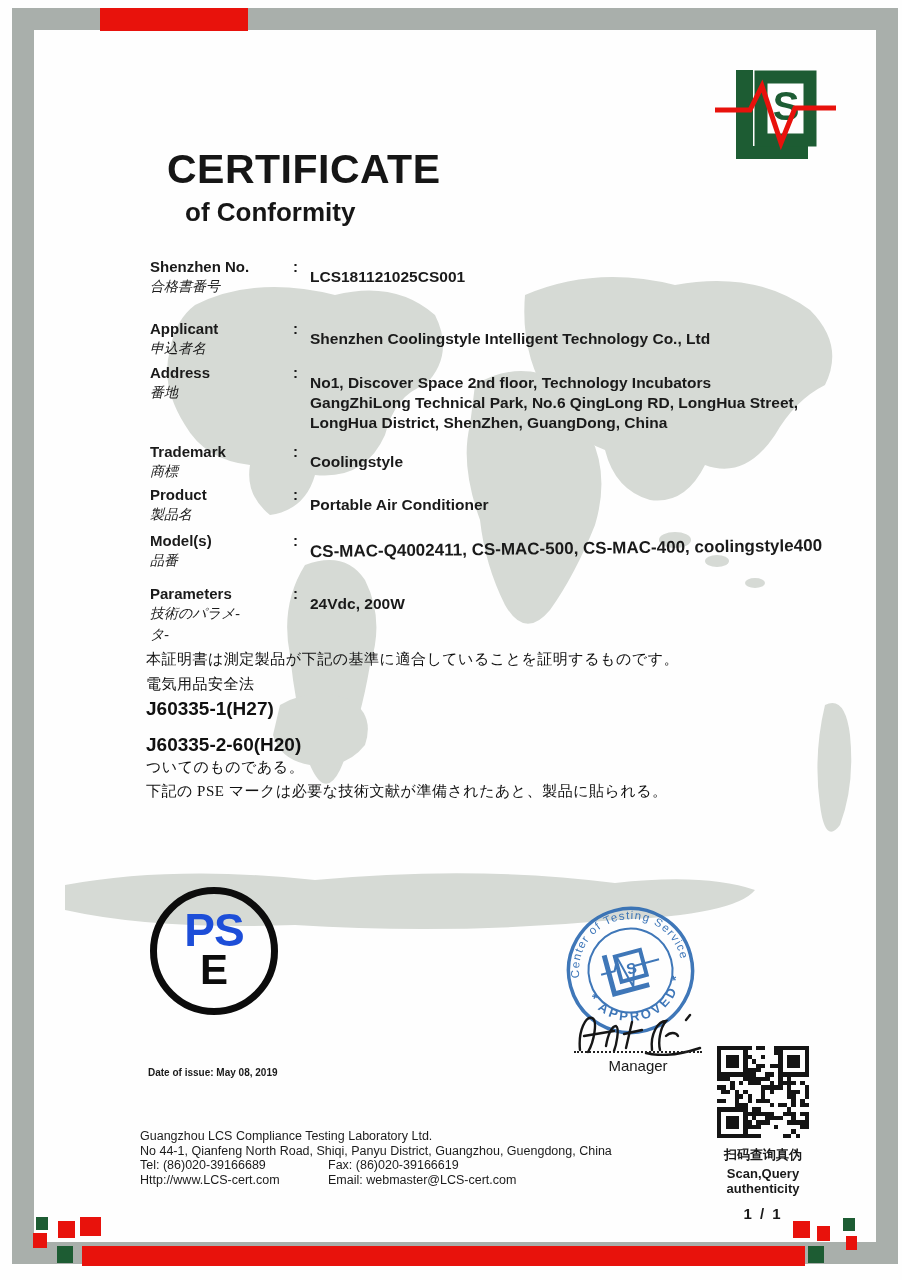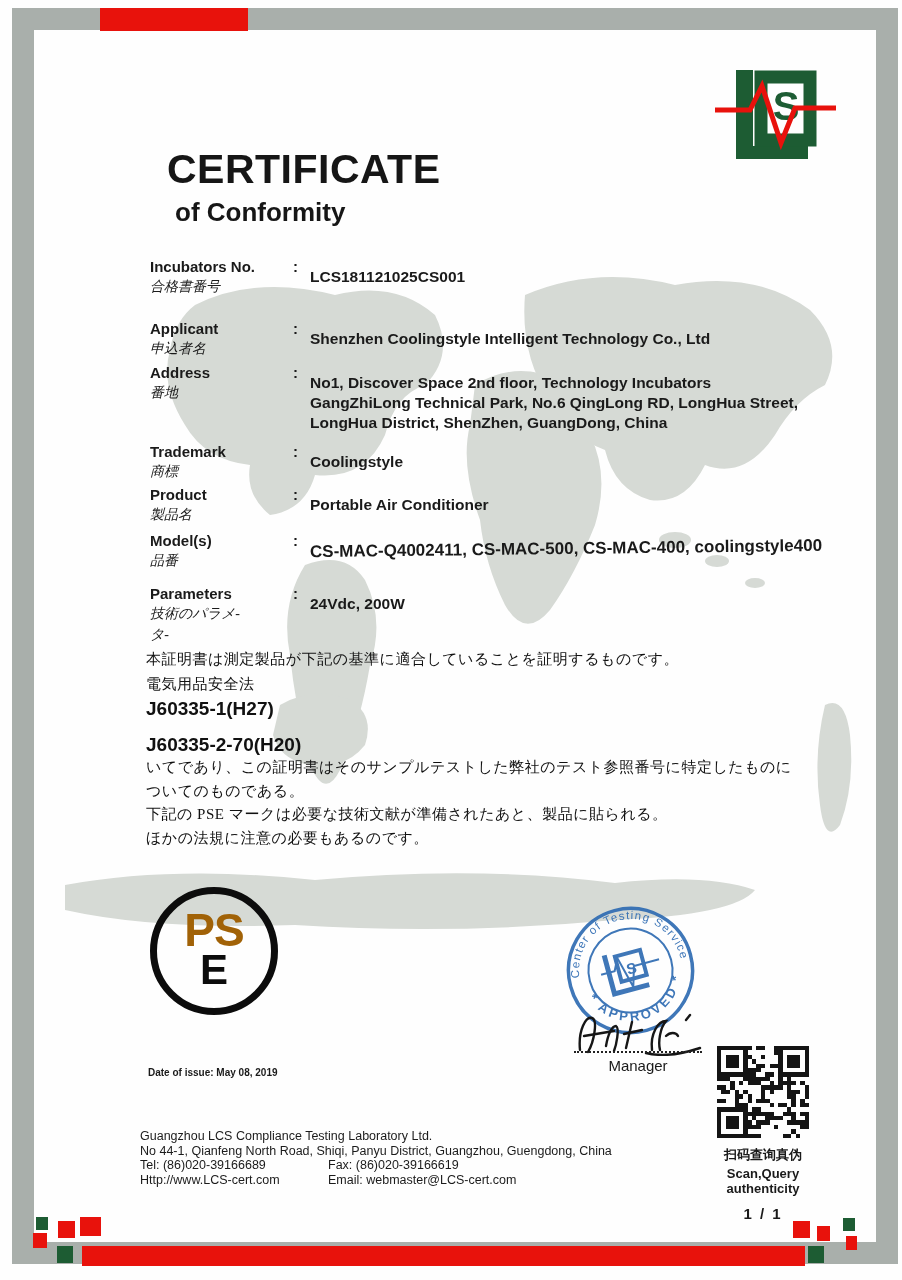--- a/index.html
+++ b/index.html
@@ -26,21 +26,21 @@
   .d10{left:808px;top:1246px;width:16px;height:17px;}
 
   
   .map{position:absolute;left:55px;top:265px;z-index:1;}
 
   .z2{position:absolute;z-index:2;}
 
   
   .title{left:167px;top:146px;}
   .title h1{margin:0;font-size:41px;font-weight:bold;letter-spacing:.5px;color:#161616;}
-  .title h2{margin:4px 0 0 8px;font-size:26px;font-weight:bold;color:#161616;}
+  .title h2{margin:4px 0 0 18px;font-size:26px;font-weight:bold;color:#161616;}
 
   
   .logo{left:710px;top:62px;}
 
   
   .frow{position:absolute;left:150px;z-index:2;width:640px;}
   .frow .len{font-size:15px;font-weight:bold;}
   .frow .ljp{font-size:14px;margin-top:3px;font-family:"Liberation Serif","DejaVu Serif",serif;font-style:italic;}
   .frow .lab{position:absolute;left:0;top:0;width:140px;}
   .frow .col{position:absolute;left:143px;top:0;font-size:15px;font-weight:bold;}
@@ -56,21 +56,21 @@
   .stmt .l2{margin:0 0 4px 0;}
   .std{font-family:Liberation Sans, sans-serif;font-size:19px;font-weight:bold;letter-spacing:0;}
   .std1{margin:2px 0 0 0;}
   .std2{margin:14px 0 0 0;}
   .note{left:146px;top:756px;width:660px;line-height:23.5px;}
   .note p{margin:0;}
 
   
   .pse{left:150px;top:887px;width:114px;height:114px;border:7px solid #0c0c0c;border-radius:50%;
        display:flex;flex-direction:column;align-items:center;justify-content:center;background:transparent;}
-  .pse .ps{font-size:46px;font-weight:bold;letter-spacing:-1px;color:#a16207;line-height:1;margin-top:-4px;}
+  .pse .ps{font-size:46px;font-weight:bold;letter-spacing:-1px;color:#1d4ed8;line-height:1;margin-top:-4px;}
   .pse .e{font-size:42px;font-weight:bold;color:#0c0c0c;line-height:1;margin-top:-4px;}
 
   
   .stamp{left:563px;top:903px;opacity:.92;}
   .sig{left:570px;top:1008px;}
   .sigline{left:574px;top:1051px;width:128px;border-bottom:2px dotted #222;height:0;}
   .mgr{left:574px;top:1057px;width:128px;text-align:center;font-size:15px;color:#1a1a1a;}
 
   .date{left:148px;top:1067px;font-size:10px;font-weight:bold;}
 
@@ -128,21 +128,21 @@
     <polyline points="5,48 40,48 52,24 71,81 85,46 126,46" fill="none" stroke="#e8120c" stroke-width="5" stroke-linejoin="miter"></polyline>
   </svg>
 
   <div class="z2 title" style="position:absolute;">
     <h1>CERTIFICATE</h1>
     <h2>of Conformity</h2>
   </div>
 
   <div class="frow r-ref">
     <div class="lab">
-        <div class="len">Incubators No.</div>
+        <div class="len">Shenzhen No.</div>
       <div class="ljp">合格書番号</div>
       </div>
     <div class="col">:</div>
     <div class="val">LCS181121025CS001</div>
   </div>
 
   <div class="frow r-app">
     <div class="lab">
         <div class="len">Applicant</div>
       <div class="ljp">申込者名</div>
@@ -198,28 +198,26 @@
       <div class="ljp">タ-</div>
       </div>
     <div class="col">:</div>
     <div class="val">24Vdc, 200W</div>
   </div>
 
   <div class="z2 jp stmt" style="position:absolute;">
     <p class="l1">本証明書は測定製品が下記の基準に適合していることを証明するものです。</p>
     <p class="l2">電気用品安全法</p>
     <p class="std std1">J60335-1(H27)</p>
-    <p class="std std2">J60335-2-70(H20)</p>
+    <p class="std std2">J60335-2-60(H20)</p>
   </div>
 
   <div class="z2 jp note" style="position:absolute;">
-    <p>いてであり、この証明書はそのサンプルテストした弊社のテスト参照番号に特定したものに</p>
     <p>ついてのものである。</p>
     <p>下記の PSE マークは必要な技術文献が準備されたあと、製品に貼られる。</p>
-    <p>ほかの法規に注意の必要もあるのです。</p>
   </div>
 
   <div class="z2 pse" style="position:absolute;">
     <div class="ps">PS</div>
     <div class="e">E</div>
   </div>
 
   <svg class="z2 stamp" style="position:absolute;transform:rotate(-15deg);" width="135" height="135" viewBox="0 0 135 135">
     <circle cx="67.5" cy="67.5" r="62" fill="none" stroke="#2f6cb3" stroke-width="3.5"></circle>
     <circle cx="67.5" cy="67.5" r="42" fill="none" stroke="#2f6cb3" stroke-width="2"></circle>

